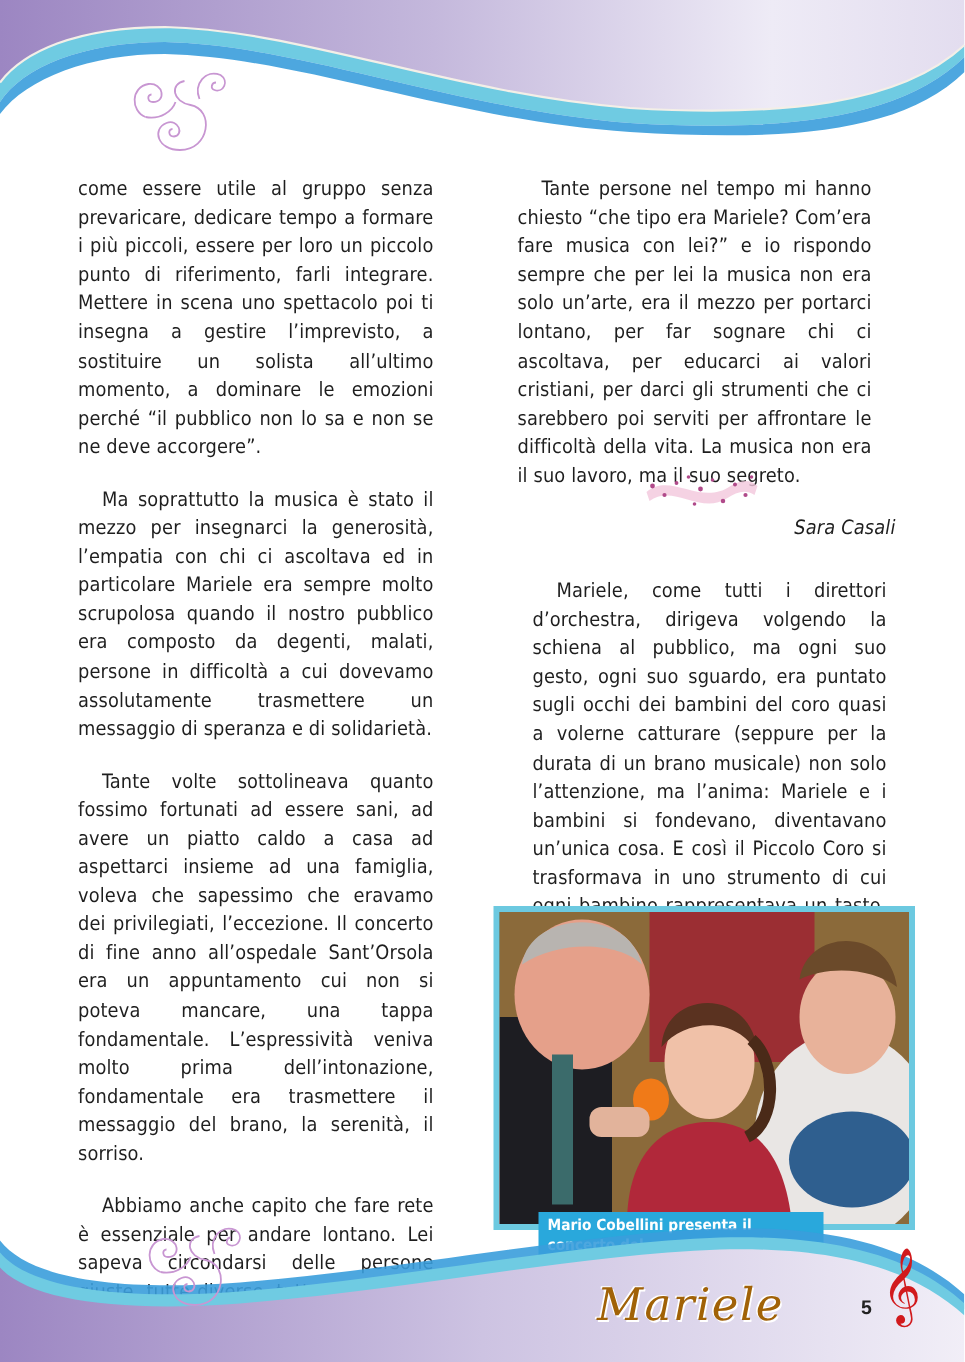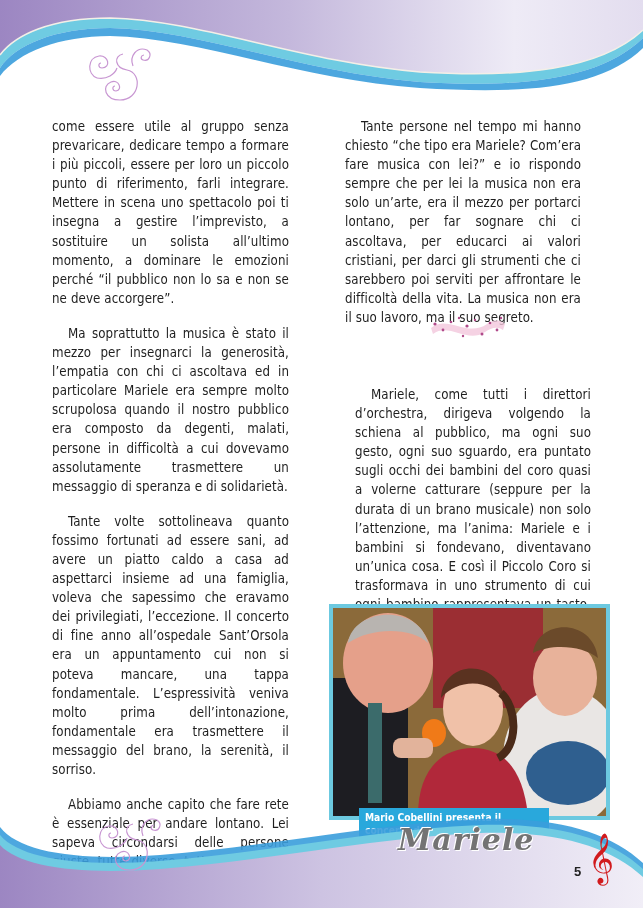--- a/index.html
+++ b/index.html
@@ -44,23 +44,23 @@
     overflow: hidden;
     background: linear-gradient(135deg, #6b5a2a 0%, #8a3b33 30%, #b33a3a 45%, #e8e0dc 70%, #cfe1ea 100%);
   }
   #caption {
     position: absolute; left: 359px; top: 808px; width: 179px;
     background: #29a8dc; color: #ffffff;
     font-size: 10.2px; line-height: 13px; padding: 3px 5px 3px 6px;
     font-weight: bold; letter-spacing: 0px;
   }
   #footer-title {
-    position: absolute; left: 398px; top: 822px;
-    font-family: "DejaVu Serif", serif; font-style: italic; font-weight: bold;
-    font-size: 30px; color: #737373;
+    position: absolute; left: 398px; top: 853px;
+    font-family: "DejaVu Serif", serif; font-style: italic; font-weight: normal;
+    font-size: 30px; color: #a16207;
     text-shadow: 1px 1px 0 #fff, -1px -1px 0 #fff;
     letter-spacing: 1px;
   }
   #page-number {
     position: absolute; left: 574px; top: 864px;
     font-family: "Liberation Sans", sans-serif; font-weight: bold; font-size: 13px; color: #222;
   }
   #treble-clef {
     position: absolute; left: 588px; top: 833px; font-size: 44px; line-height: 50px;
     color: #d11a1d; font-family: "DejaVu Sans", sans-serif;
@@ -97,20 +97,21 @@
 <div id="col-left" class="col">
   <p class="first">come essere utile al gruppo senza prevaricare, dedicare tempo a formare i più piccoli, essere per loro un piccolo punto di riferimento, farli integrare. Mettere in scena uno spettacolo poi ti insegna a gestire l’imprevisto, a sostituire un solista all’ultimo momento, a dominare le emozioni perché “il pubblico non lo sa e non se ne deve accorgere”.</p>
   <p>Ma soprattutto la musica è stato il mezzo per insegnarci la generosità, l’empatia con chi ci ascoltava ed in particolare Mariele era sempre molto scrupolosa quando il nostro pubblico era composto da degenti, malati, persone in difficoltà a cui dovevamo assolutamente trasmettere un messaggio di speranza e di solidarietà.</p>
   <p>Tante volte sottolineava quanto fossimo fortunati ad essere sani, ad avere un piatto caldo a casa ad aspettarci insieme ad una famiglia, voleva che sapessimo che eravamo dei privilegiati, l’eccezione. Il concerto di fine anno all’ospedale Sant’Orsola era un appuntamento cui non si poteva mancare, una tappa fondamentale. L’espressività veniva molto prima dell’intonazione, fondamentale era trasmettere il messaggio del brano, la serenità, il sorriso.</p>
   <p>Abbiamo anche capito che fare rete è essenziale per andare lontano. Lei sapeva circondarsi delle persone giuste, tutte diverse, tutte portatrici di un pezzettino di quel puzzle artistico che lei aveva perfettamente in mente. Riusciva a valorizzare le professionalità senza farle entrare in conflitto, senza imporre la sua autorità perché in realtà era la fiducia, la stima e il buon senso a guidare tutti.</p>
   <p>Quando diventi grande, vedi “dall’alto” questo puzzle e capisci che tutto aveva un senso, era un grande progetto di cui abbiamo avuto il privilegio di fare parte.</p>
 </div>
 
 <div id="col-right-top" class="col">
   <p>Tante persone nel tempo mi hanno chiesto “che tipo era Mariele? Com’era fare musica con lei?” e io rispondo sempre che per lei la musica non era solo un’arte, era il mezzo per portarci lontano, per far sognare chi ci ascoltava, per educarci ai valori cristiani, per darci gli strumenti che ci sarebbero poi serviti per affrontare le difficoltà della vita. La musica non era il suo lavoro, ma il suo segreto.</p>
+  <div class="signature">Sara Casali</div>
 </div>
 
 <svg id="notes-deco" viewBox="0 0 80 34">
   <path d="M4,18 C20,4 40,28 60,14 C68,9 74,10 78,14 L76,20 C70,16 64,18 58,22 C40,34 22,12 6,24 Z" fill="#f2c7dc" opacity="0.8"></path>
   <g fill="#b04a8a">
     <circle cx="8" cy="14" r="1.6"></circle>
       <circle cx="16" cy="20" r="1.4"></circle>
       <circle cx="24" cy="12" r="1.3"></circle>
     <circle cx="32" cy="8" r="1.2"></circle>
       <circle cx="40" cy="16" r="1.6"></circle>

